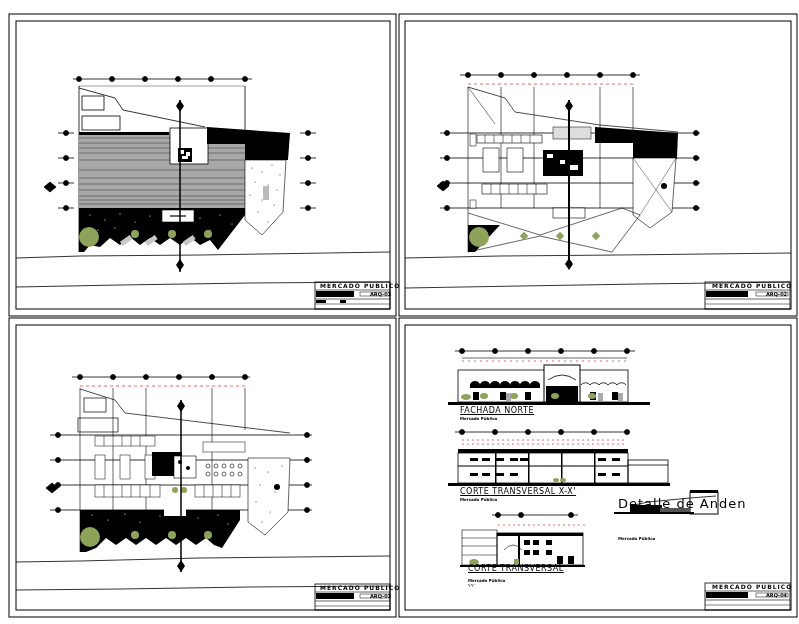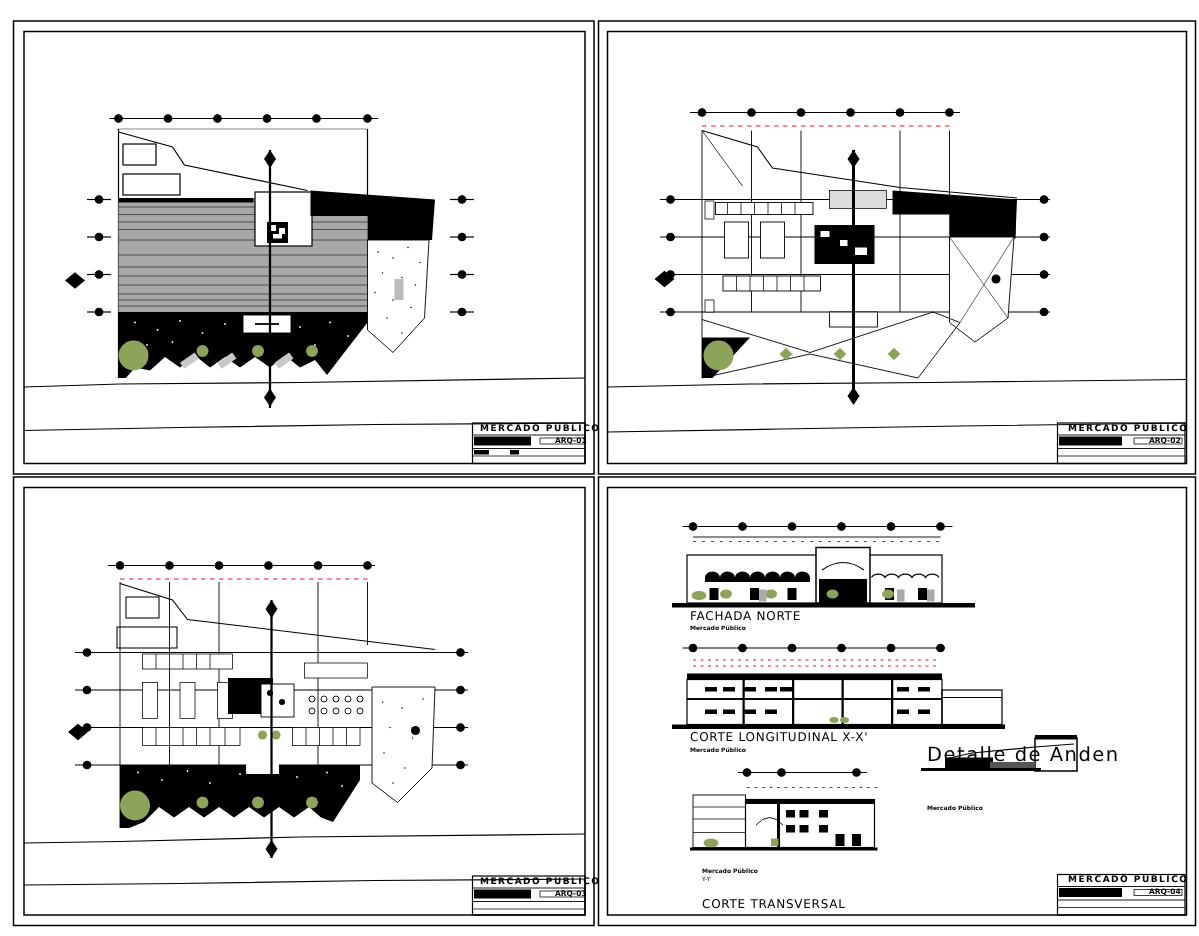--- a/index.html
+++ b/index.html
@@ -1,19 +1,19 @@
 <!DOCTYPE html>
 <html><head>
 <meta charset="utf-8">
 <style>
   html,body{margin:0;padding:0;background:#ffffff;}
   body{width:799px;height:624px;position:relative;overflow:hidden;font-family:"Liberation Sans",sans-serif;}
   svg{position:absolute;left:0;top:0;}
   .lbl{position:absolute;font-family:"DejaVu Sans",sans-serif;color:#000;white-space:nowrap;}
-  .title-lbl{font-size:8px;letter-spacing:0.5px;text-align:center;}
+  .title-lbl{font-size:8px;letter-spacing:0.5px;text-decoration:underline;text-align:center;}
   .sub-lbl{font-size:4px;font-weight:bold;}
   .detail-lbl{font-size:13px;letter-spacing:1px;}
   .tb-title{font-size:6px;font-weight:bold;letter-spacing:1px;}
 </style>
 </head>
 <body>
 
 <svg width="799" height="624">
 
   <rect x="9" y="14" width="387" height="302" fill="none" stroke="#000" stroke-width="1"></rect>
@@ -503,24 +503,24 @@
   <line x1="705" y1="591" x2="790" y2="591" stroke="#000" stroke-width="0.6"></line>
   <rect x="706" y="592" width="42" height="6" fill="#000"></rect>
     <rect x="756" y="593" width="32" height="4" fill="none" stroke="#000" stroke-width="0.5"></rect>
   <line x1="705" y1="600" x2="790" y2="600" stroke="#000" stroke-width="0.6"></line>
   <line x1="705" y1="605" x2="790" y2="605" stroke="#000" stroke-width="0.5"></line>
 </svg>
 
 <div class="lbl title-lbl" style="left:460px;top:406px;">FACHADA NORTE</div>
 <div class="lbl sub-lbl" style="left:460px;top:416px;">Mercado Público</div>
 
-<div class="lbl title-lbl" style="left:460px;top:487px;">CORTE LONGITUDINAL X-X'</div>
+<div class="lbl title-lbl" style="left:460px;top:487px;">CORTE TRANSVERSAL X-X'</div>
 <div class="lbl sub-lbl" style="left:460px;top:497px;">Mercado Público</div>
 
 <div class="lbl detail-lbl" style="left:618px;top:496px;">Detalle de Anden</div>
 <div class="lbl sub-lbl" style="left:618px;top:536px;">Mercado Público</div>
 
-<div class="lbl title-lbl" style="left:468px;top:598px;">CORTE TRANSVERSAL</div>
+<div class="lbl title-lbl" style="left:468px;top:564px;">CORTE TRANSVERSAL</div>
 <div class="lbl sub-lbl" style="left:468px;top:578px;">Mercado Público</div>
 <div class="lbl" style="left:468px;top:583px;font-size:4px;">Y-Y'</div>
 
 <div class="lbl tb-title" style="left:712px;top:583px;">MERCADO PUBLICO</div>
 <div class="lbl" style="left:766px;top:592px;font-size:5px;font-weight:bold;">ARQ-04</div>
 
 </body></html>

